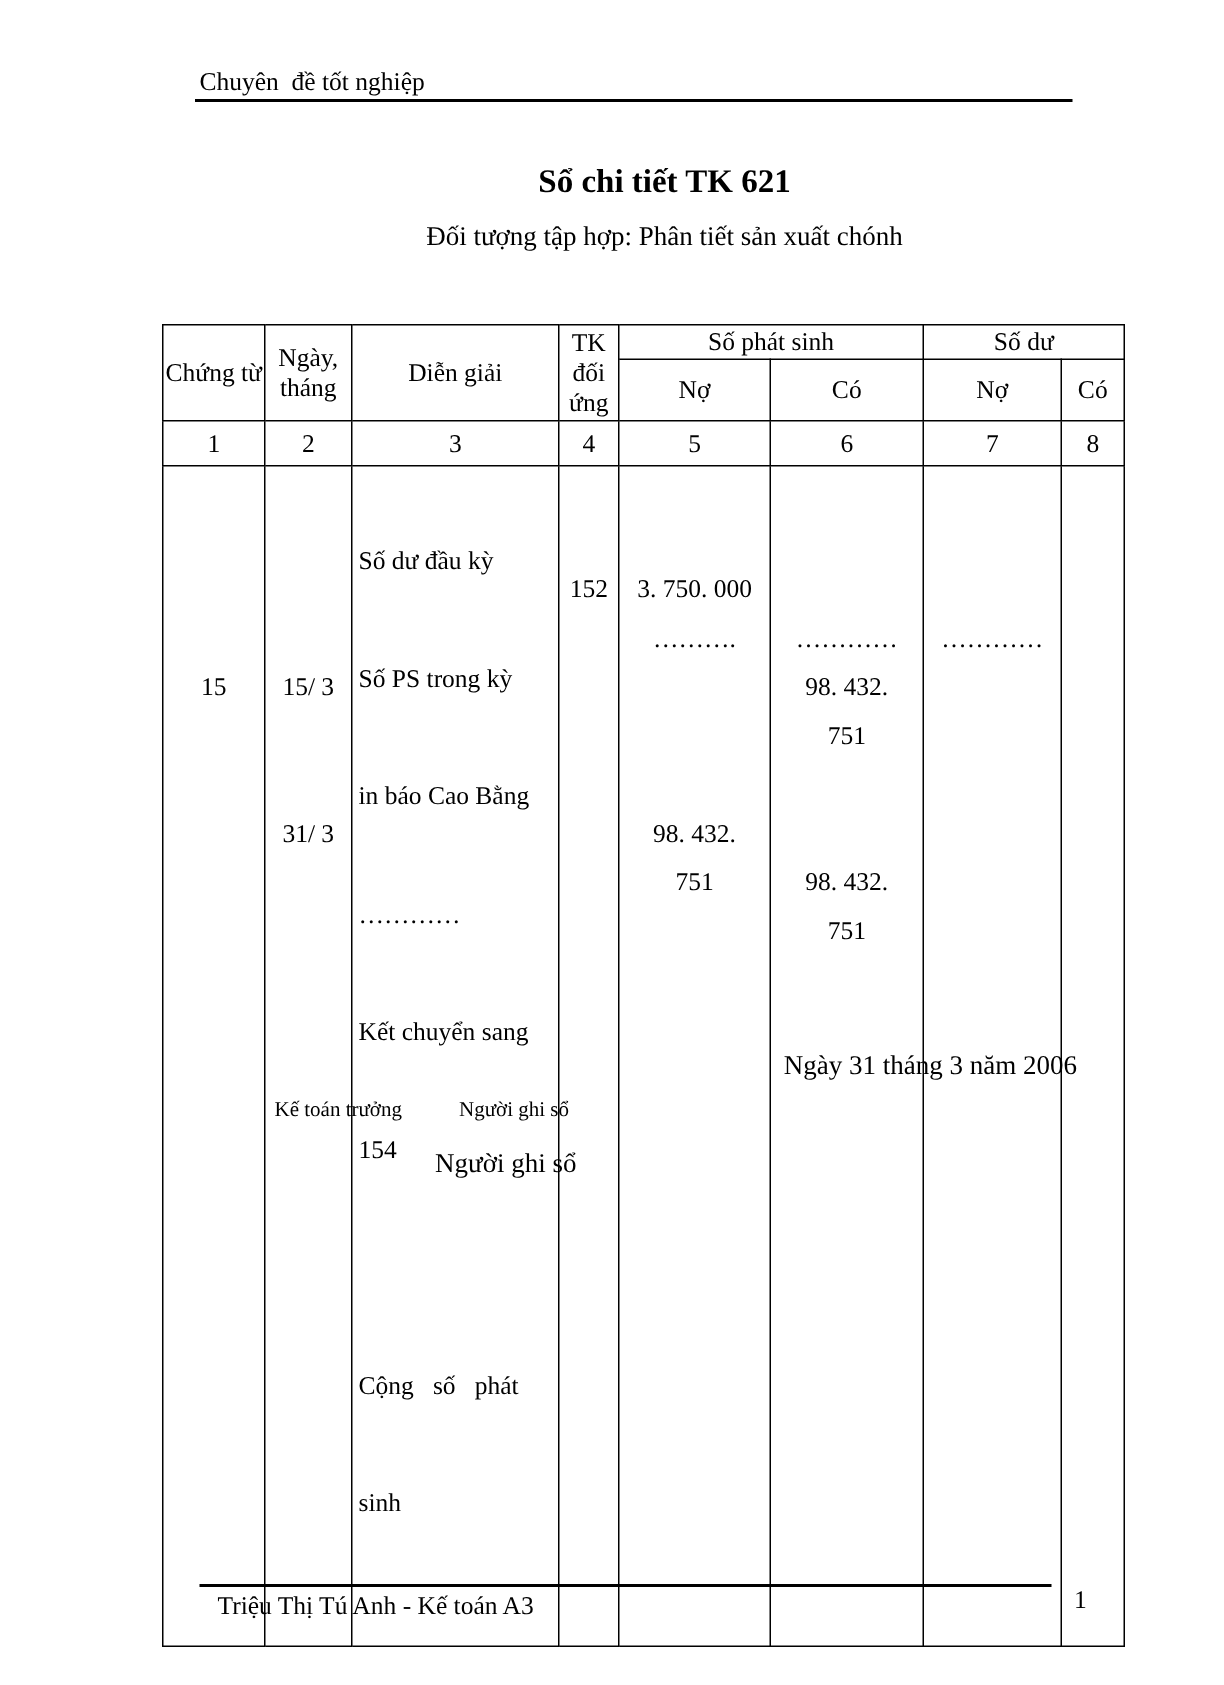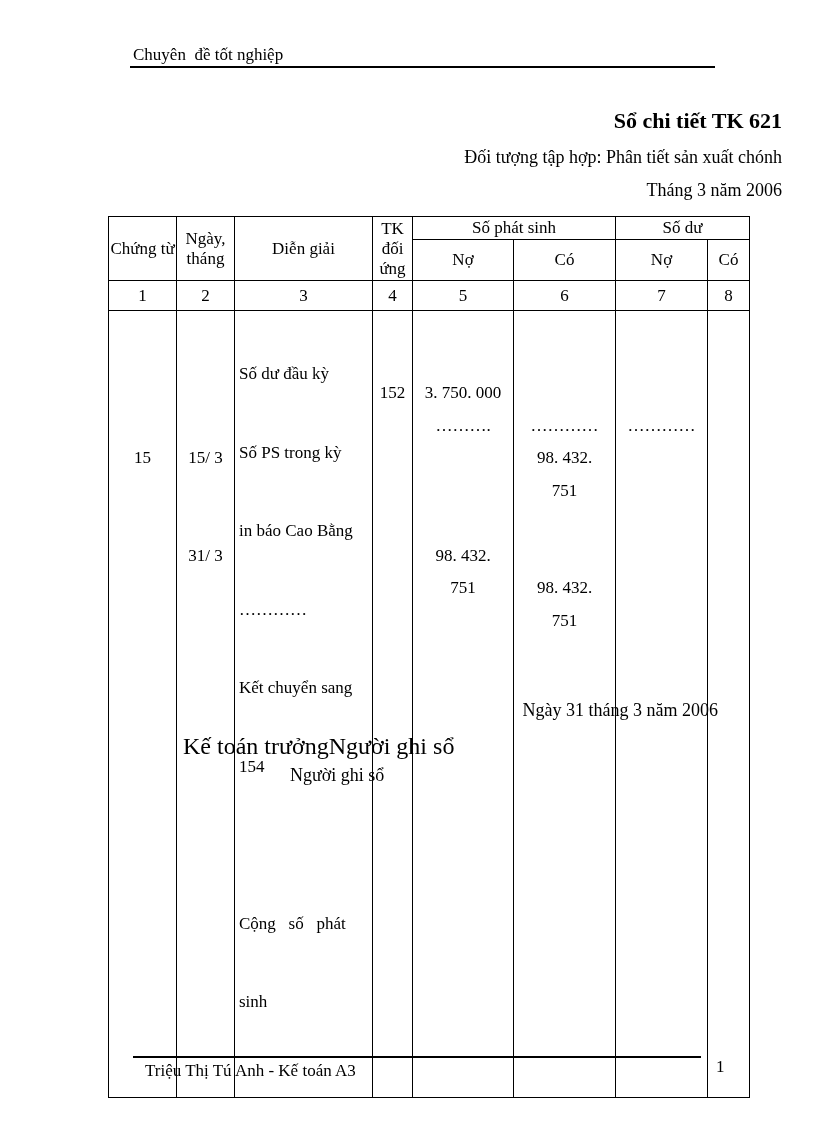--- a/index.html
+++ b/index.html
@@ -25,23 +25,23 @@
   }
   .running-header-rule {
     position: absolute;
     left: 130px; top: 66px;
     width: 585px; height: 0;
     border-top: 2px solid #000;
   }
   
   .heading {
     position: absolute;
-    left: 136px;
+    left: 120px;
     width: 646px;
-    text-align: right;
+    text-align: center;
   }
   .doc-title   { top: 108px; font-size: 22px; font-weight: bold; }
   .doc-subject { top: 147px; font-size: 18px; }
   .doc-period  { top: 180px; font-size: 18px; }
 
   
   table.ledger {
     position: absolute;
     left: 108px; top: 216px;
     border-collapse: collapse;
@@ -79,22 +79,23 @@
   
   .sign-date {
     position: absolute;
     top: 700px; right: 98px;
     font-size: 18px;
     text-align: right;
   }
   .sign-row {
     position: absolute;
     left: 183px; top: 733px;
-    font-size: 24px;
+    font-size: 14px;
     display: flex;
+    gap: 38px;
   }
   .sign-row2 {
     position: absolute;
     left: 290px; top: 765px;
     font-size: 18px;
   }
   
   .footer-rule {
     position: absolute;
     left: 133px; top: 1056px;
@@ -116,21 +117,20 @@
 </head>
 <body>
 
 <div class="page">
 
   <div class="running-header">Chuyên  đề tốt nghiệp</div>
   <div class="running-header-rule"></div>
 
   <div class="heading doc-title">Sổ chi tiết TK 621</div>
   <div class="heading doc-subject">Đối tượng tập hợp: Phân tiết sản xuất chónh</div>
-  <div class="heading doc-period">Tháng 3 năm 2006</div>
 
   <table class="ledger">
     <colgroup>
       <col style="width:68px">
         <col style="width:58px">
         <col style="width:138px">
       <col style="width:40px">
         <col style="width:101px">
         <col style="width:102px">
       <col style="width:92px">

